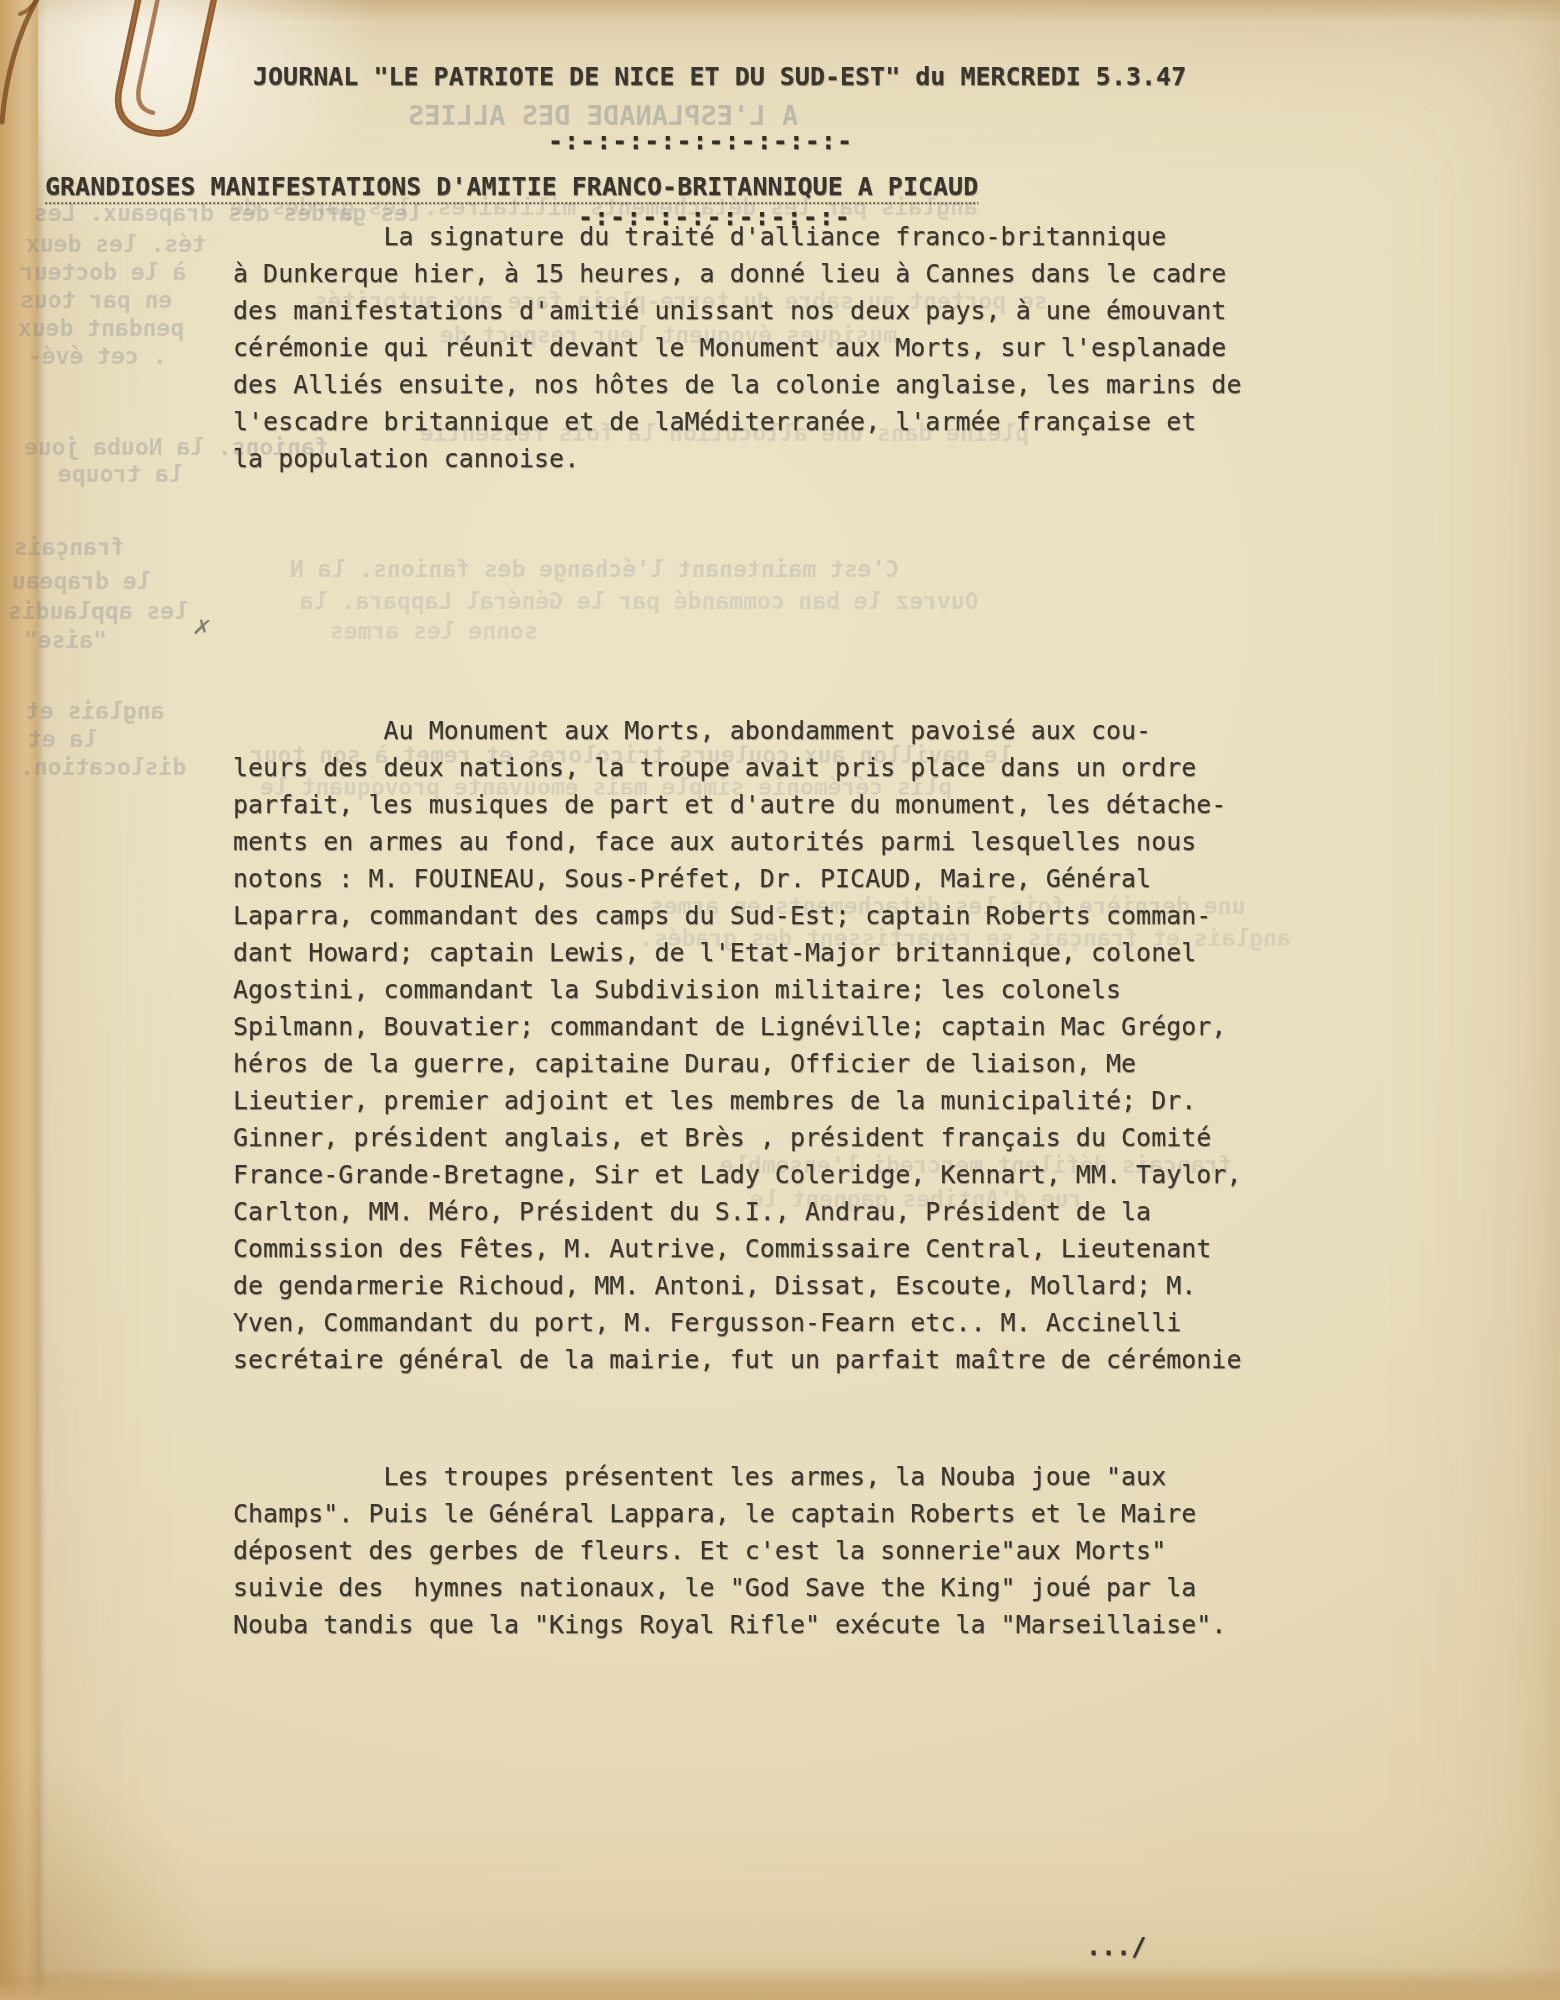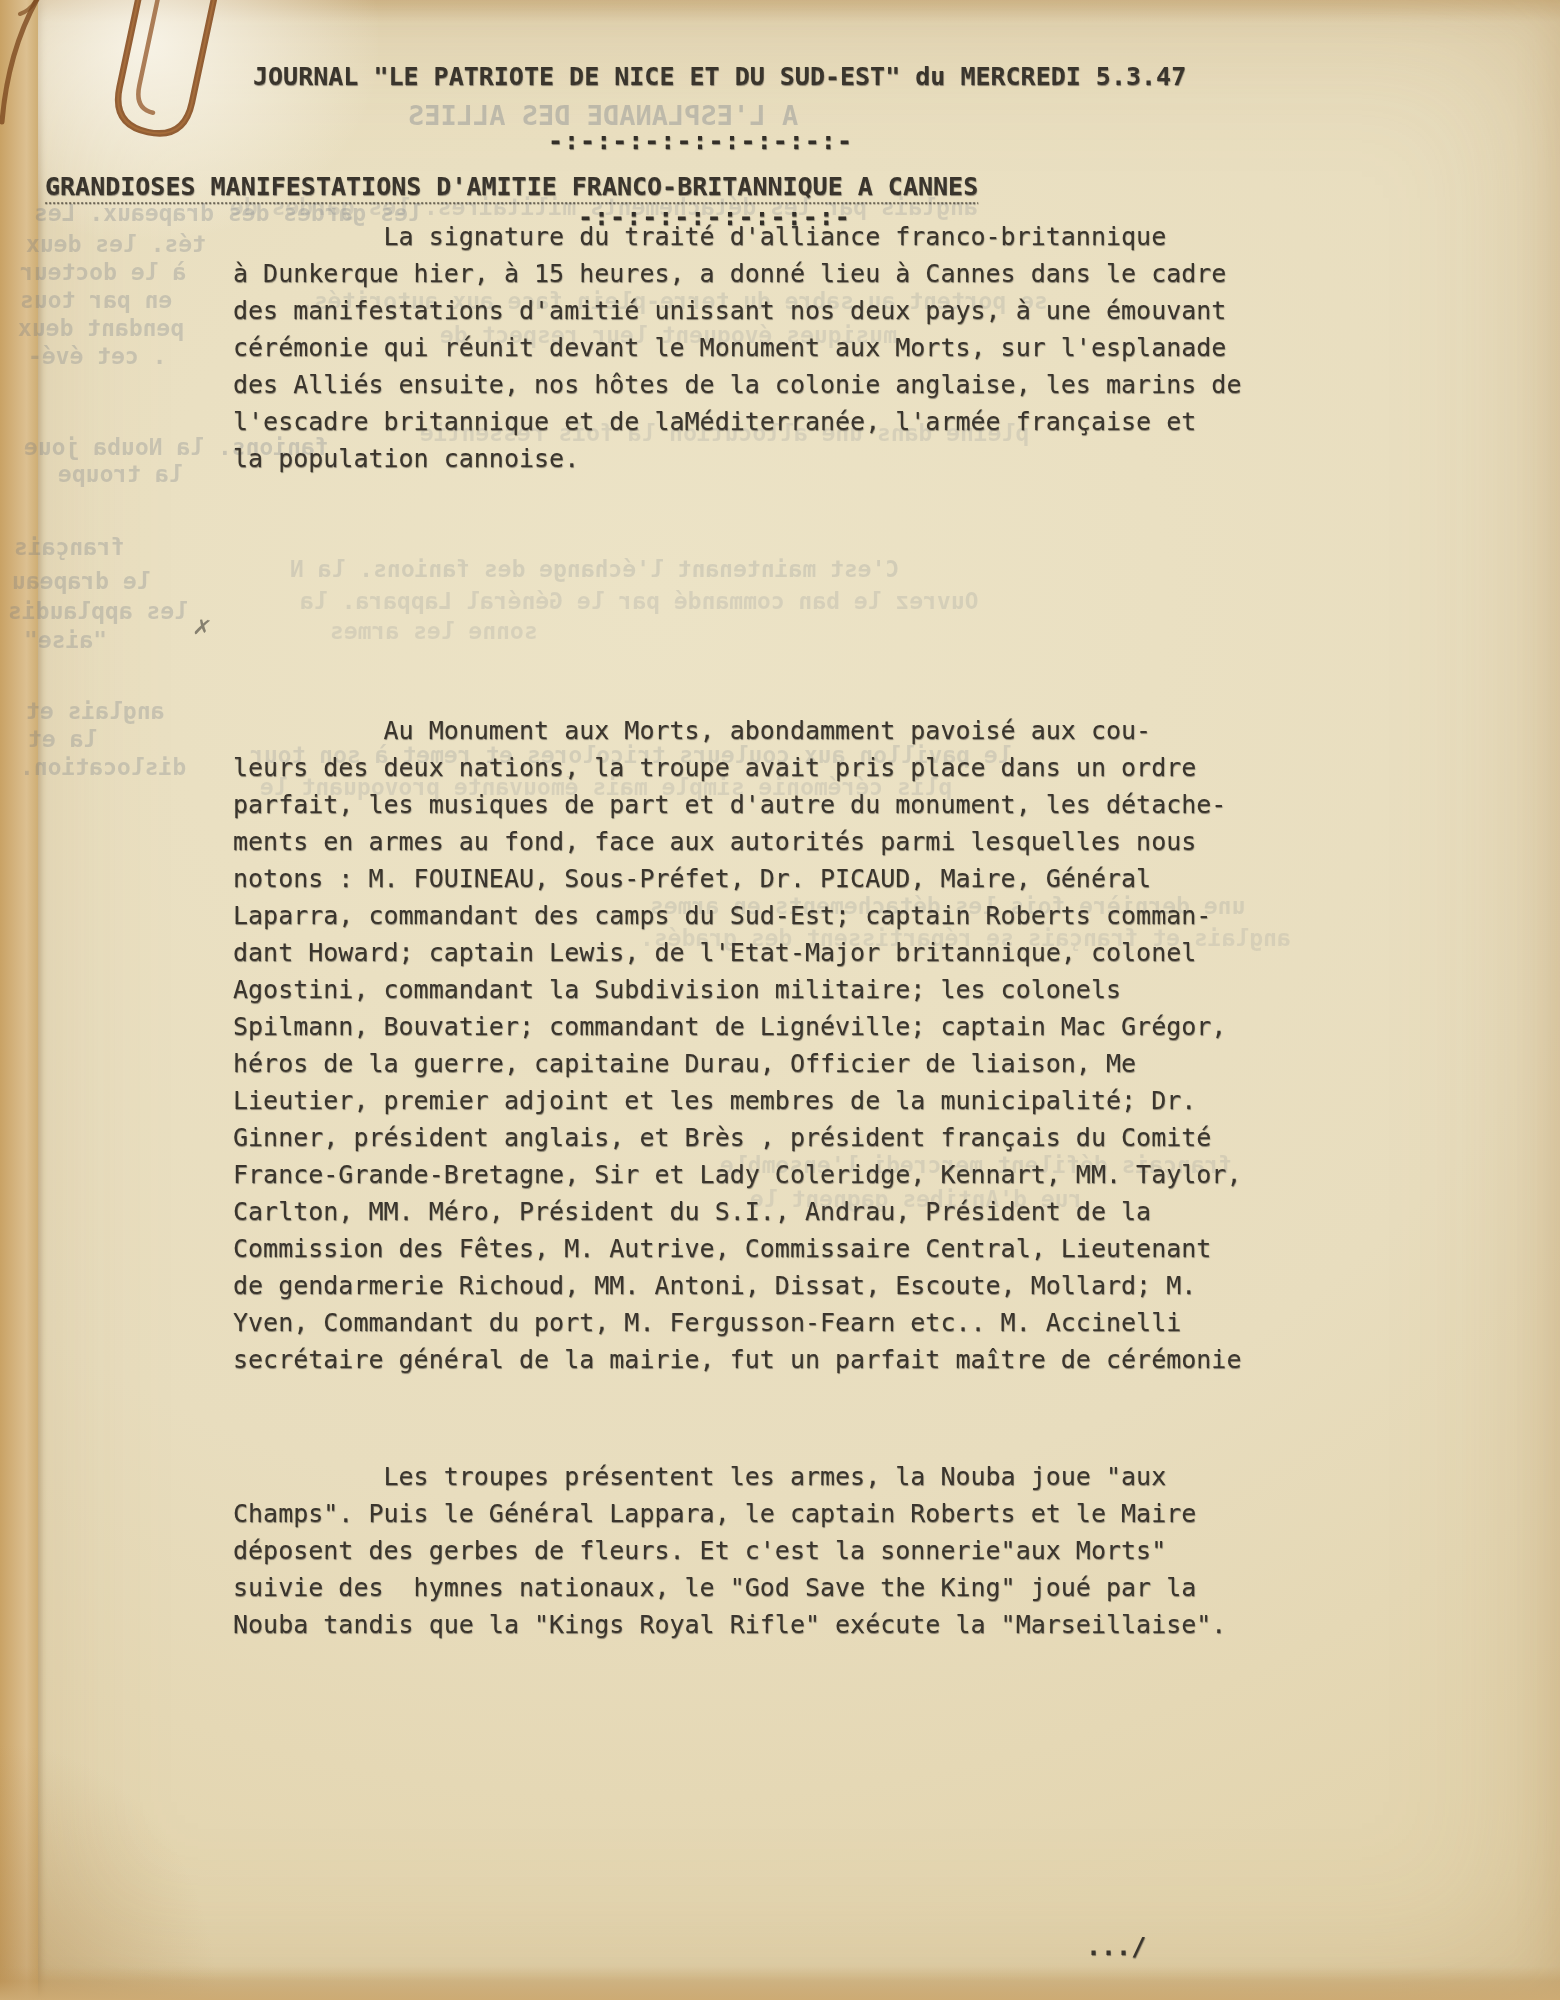--- a/index.html
+++ b/index.html
@@ -85,21 +85,21 @@
   </svg>
 
   <svg width="160" height="190" viewBox="0 0 160 190" style="left:92px;top:-14px;transform:rotate(12deg);">
     <path d="M30,-10 L30,112 Q30,150 67,150 Q104,150 104,112 L104,-10" stroke="#8a5126" stroke-width="6.5" fill="none" stroke-linecap="round" opacity="0.92"></path>
     <path d="M30,-10 L30,112 Q30,150 67,150 Q104,150 104,112 L104,-10" stroke="#b5793f" stroke-width="2" fill="none" stroke-linecap="round" opacity="0.55"></path>
     <path d="M49,-10 L49,106 Q49,130 68,130" stroke="#996034" stroke-width="4.5" fill="none" stroke-linecap="round" opacity="0.8"></path>
   </svg>
 
   <div class="typed title">JOURNAL "LE PATRIOTE DE NICE ET DU SUD-EST" du MERCREDI 5.3.47</div>
   <div class="typed sep sep1">-:-:-:-:-:-:-:-:-:-</div>
-  <div class="typed heading">GRANDIOSES MANIFESTATIONS D'AMITIE FRANCO-BRITANNIQUE A CANNES</div>
+  <div class="typed heading">GRANDIOSES MANIFESTATIONS D'AMITIE FRANCO-BRITANNIQUE A PICAUD</div>
   <div class="typed sep sep2">-:-:-:-:-:-:-:-:-</div>
 
   <div class="typed para p1">          La signature du traité d'alliance franco-britannique
 à Dunkerque hier, à 15 heures, a donné lieu à Cannes dans le cadre
 des manifestations d'amitié unissant nos deux pays, à une émouvant
 cérémonie qui réunit devant le Monument aux Morts, sur l'esplanade
 des Alliés ensuite, nos hôtes de la colonie anglaise, les marins de
 l'escadre britannique et de laMéditerranée, l'armée française et
 la population cannoise.</div>
   <div class="typed para p3">          Au Monument aux Morts, abondamment pavoisé aux cou-

